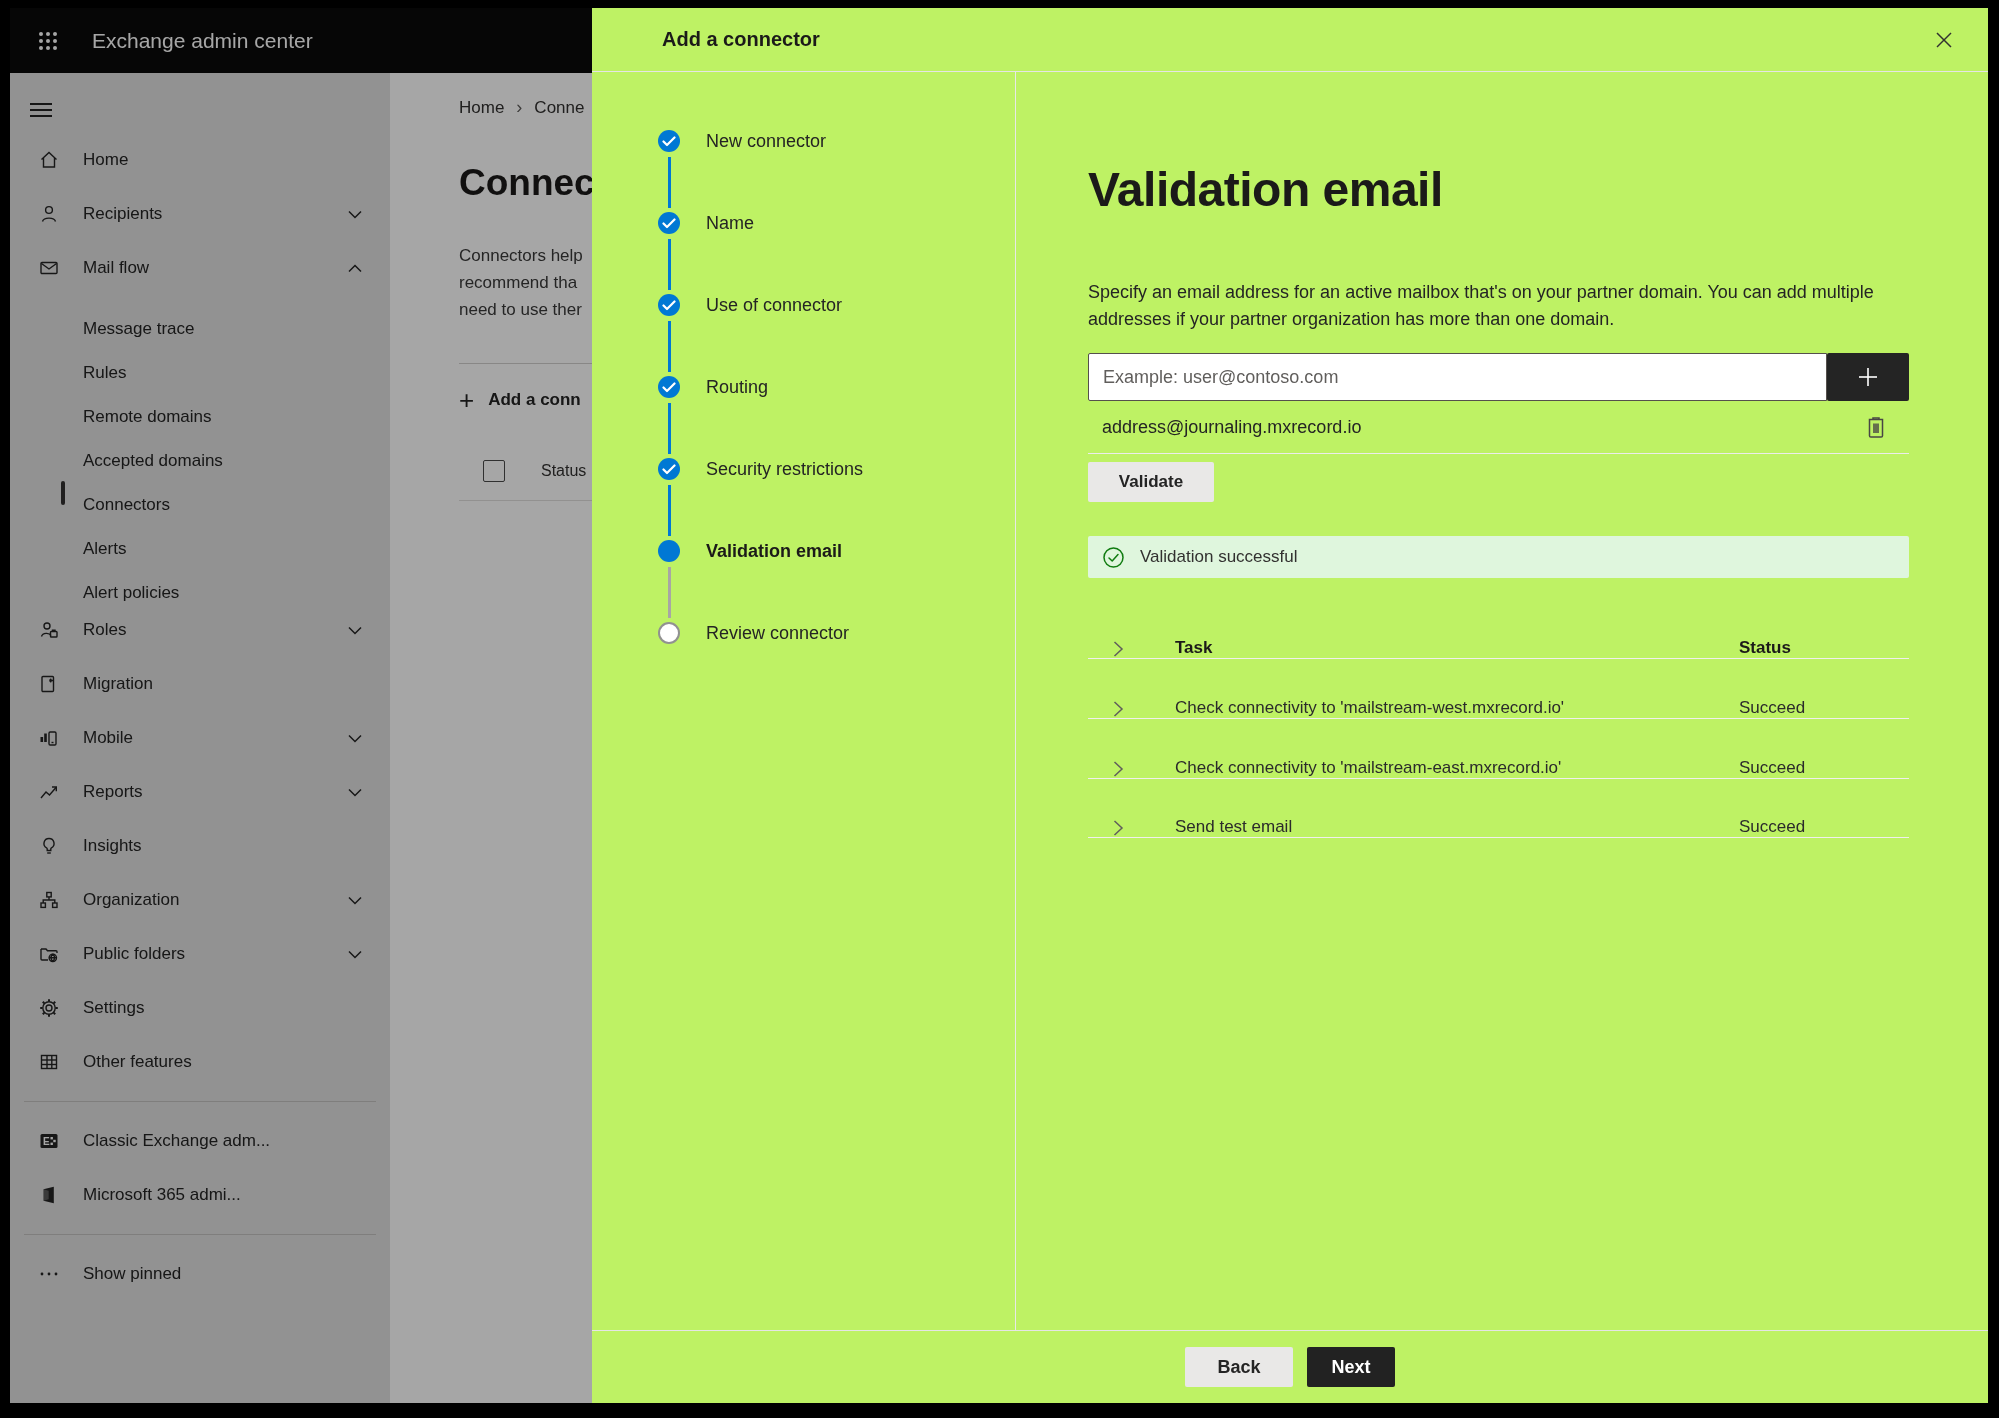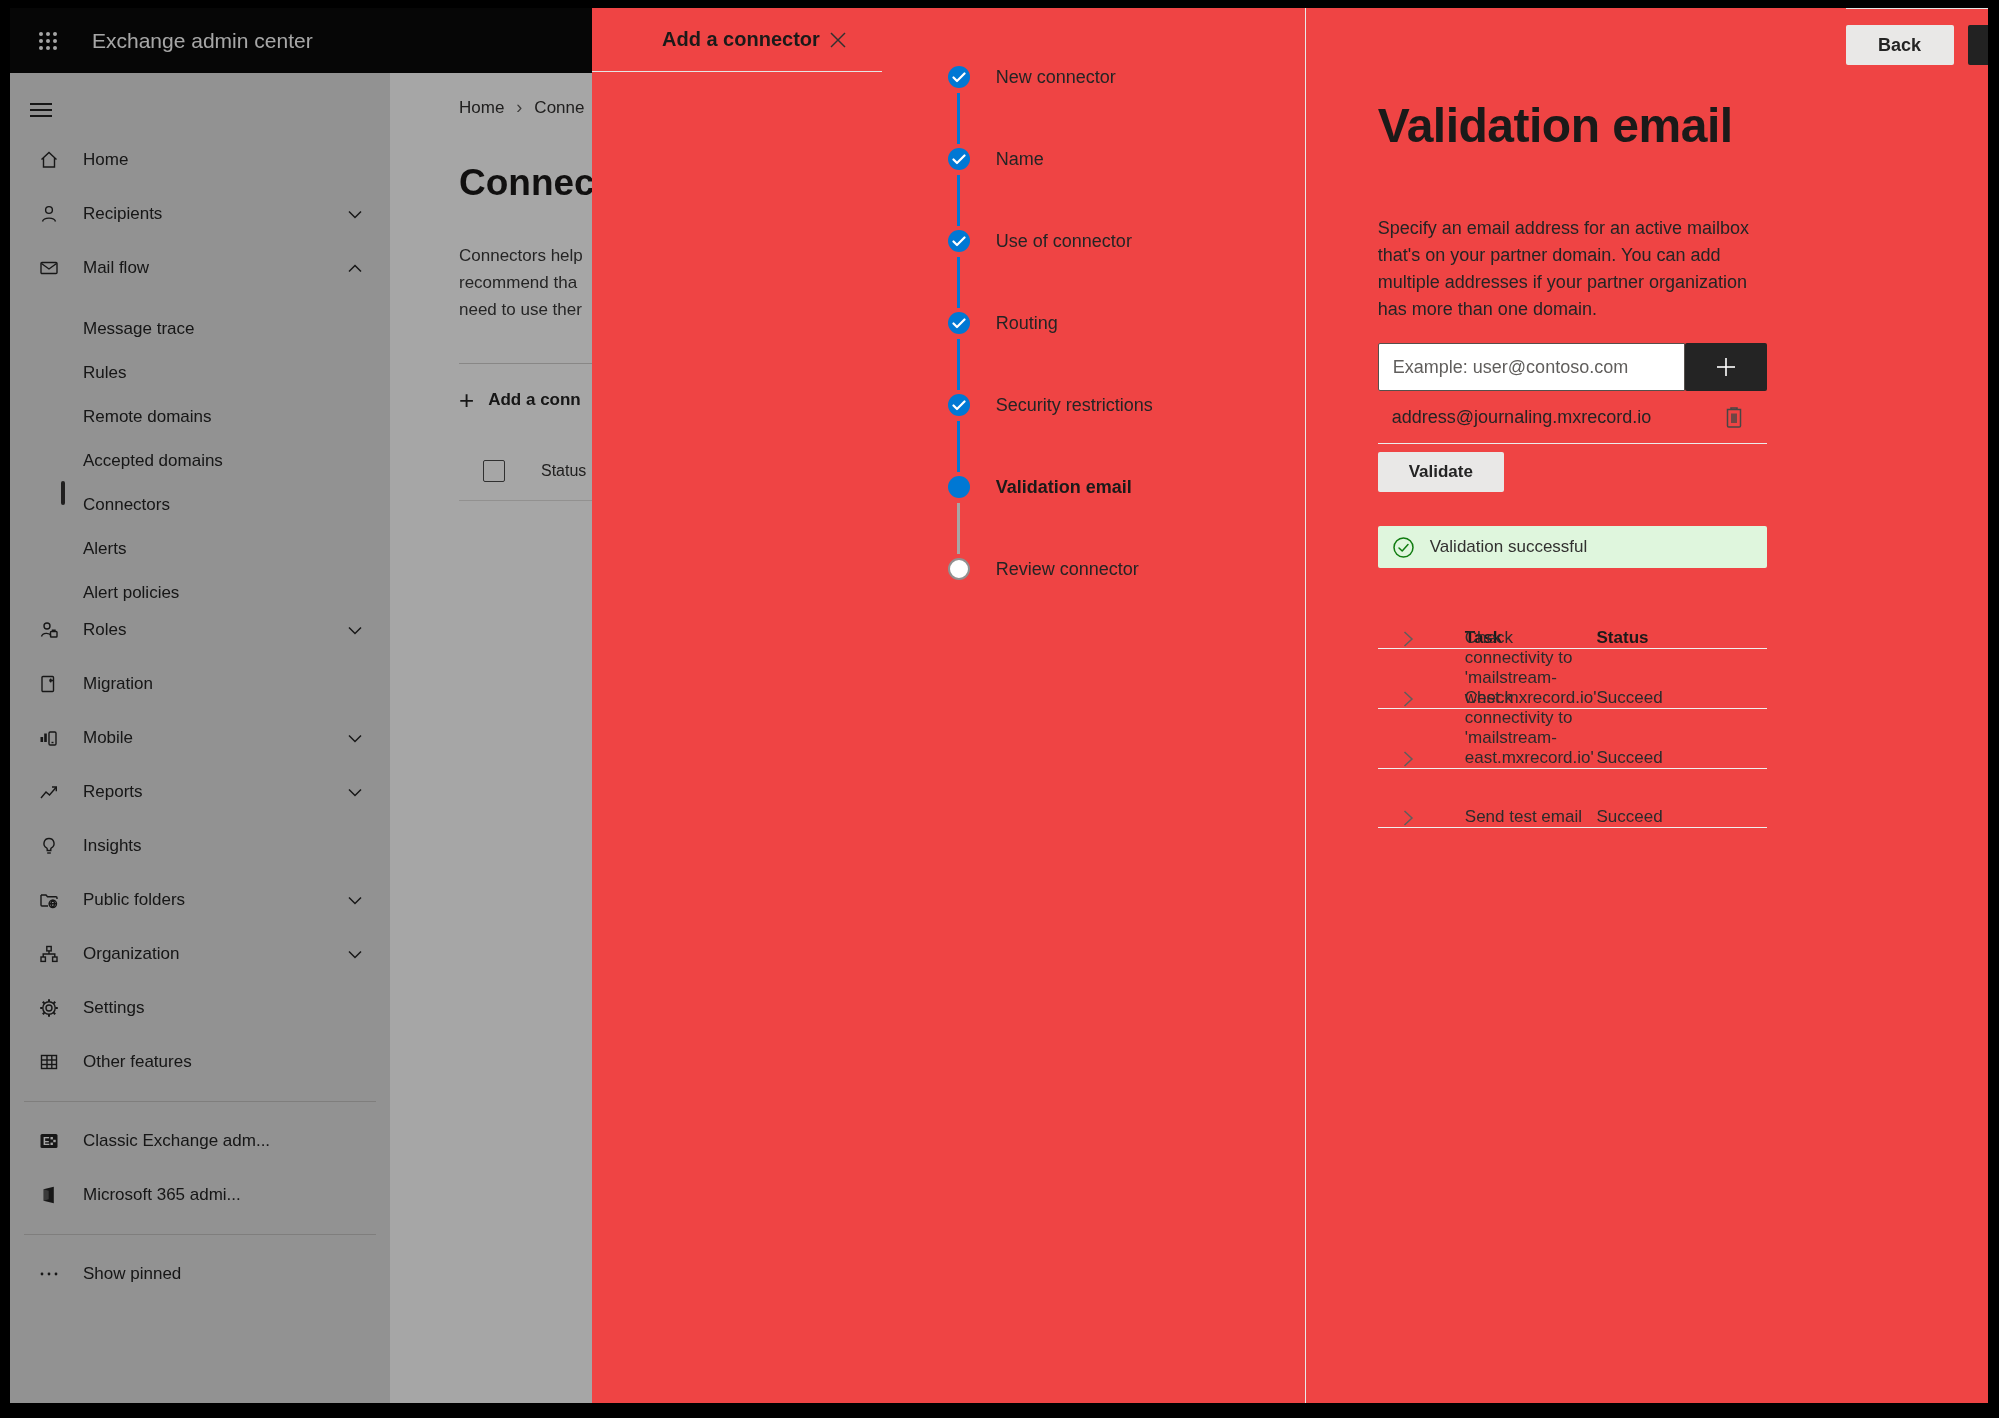--- a/index.html
+++ b/index.html
@@ -59,21 +59,21 @@
   .bg-checkbox { width: 22px; height: 22px; border: 1.5px solid #4a4a4a; border-radius: 2px; margin-left: 24px; background: transparent; cursor: pointer; }
   .status-label { margin-left: 36px; font-size: 16px; color: #323130; }
   .status-divider { margin-top: 18px; height: 1px; background: #e1dfdd; width: 660px; }
 
   
   .overlay { position: absolute; inset: 0; background: rgba(0,0,0,0.35); z-index: 10; }
 
   
   .modal {
     position: absolute; top: 0; bottom: 0; left: 582px; right: 0; z-index: 20;
-    background: #ef4444; display: flex; flex-direction: row;
+    background: #bef264; display: flex; flex-direction: column;
   }
   .modal-header { height: 64px; flex: none; border-bottom: 1px solid #e5e5e5; display: flex; align-items: center; padding: 0 26px 0 70px; }
   .modal-title { font-size: 20px; font-weight: 700; color: #1b1a19; }
   .close-btn { margin-left: auto; width: 36px; height: 36px; display: flex; align-items: center; justify-content: center; cursor: pointer; background: none; border: none; }
 
   .modal-body { flex: 1; display: flex; min-height: 0; }
 
   
   .steps-col { width: 424px; flex: none; border-right: 1px solid #e8e8e8; padding: 58px 0 0 66px; }
   .step { position: relative; height: 82px; display: flex; align-items: flex-start; }
@@ -296,43 +296,43 @@
               <path d="M10 2.5a5 5 0 0 1 2.4 9.4c-.4.2-.6.6-.6 1v1.6H8.2v-1.6c0-.4-.2-.8-.6-1A5 5 0 0 1 10 2.5z"></path>
               <line x1="8.2" y1="17" x2="11.8" y2="17"></line>
             </svg>
         </span>
         <span>Insights</span>
       </div>
 
       <div class="nav-item">
         <span class="nav-icon">
           <svg width="20" height="20" viewBox="0 0 20 20" fill="none" stroke="#242424" stroke-width="1.4">
-              <path d="M2 5h5l1.5 1.8H17a1 1 0 0 1 1 1V9M2 5v10a1 1 0 0 0 1 1h6"></path>
-              <circle cx="13.8" cy="13.8" r="3.7"></circle>
-              <path d="M10.2 13.8h7.2M13.8 10.1c-2.4 2.4-2.4 5 0 7.4m0-7.4c2.4 2.4 2.4 5 0 7.4"></path>
-            </svg>
-        </span>
-        <span>Public folders</span>
-        <span class="nav-chevron">
-          <svg width="14" height="9" viewBox="0 0 14 9" fill="none" stroke="#242424" stroke-width="1.5">
-              <polyline points="1,1.5 7,7.5 13,1.5"></polyline>
-            </svg>
-        </span>
-      </div>
-
-      <div class="nav-item">
-        <span class="nav-icon">
-          <svg width="20" height="20" viewBox="0 0 20 20" fill="none" stroke="#242424" stroke-width="1.4">
               <rect x="7.8" y="2.5" width="4.4" height="4.4"></rect>
               <rect x="2" y="13" width="4.4" height="4.4"></rect>
               <rect x="13.6" y="13" width="4.4" height="4.4"></rect>
               <path d="M10 7v3M4.2 13v-3h11.6v3"></path>
             </svg>
         </span>
         <span>Organization</span>
+        <span class="nav-chevron">
+          <svg width="14" height="9" viewBox="0 0 14 9" fill="none" stroke="#242424" stroke-width="1.5">
+              <polyline points="1,1.5 7,7.5 13,1.5"></polyline>
+            </svg>
+        </span>
+      </div>
+
+      <div class="nav-item">
+        <span class="nav-icon">
+          <svg width="20" height="20" viewBox="0 0 20 20" fill="none" stroke="#242424" stroke-width="1.4">
+              <path d="M2 5h5l1.5 1.8H17a1 1 0 0 1 1 1V9M2 5v10a1 1 0 0 0 1 1h6"></path>
+              <circle cx="13.8" cy="13.8" r="3.7"></circle>
+              <path d="M10.2 13.8h7.2M13.8 10.1c-2.4 2.4-2.4 5 0 7.4m0-7.4c2.4 2.4 2.4 5 0 7.4"></path>
+            </svg>
+        </span>
+        <span>Public folders</span>
         <span class="nav-chevron">
           <svg width="14" height="9" viewBox="0 0 14 9" fill="none" stroke="#242424" stroke-width="1.5">
               <polyline points="1,1.5 7,7.5 13,1.5"></polyline>
             </svg>
         </span>
       </div>
 
       <div class="nav-item">
         <span class="nav-icon">
           <svg width="20" height="20" viewBox="0 0 20 20" fill="none" stroke="#242424" stroke-width="1.4">

